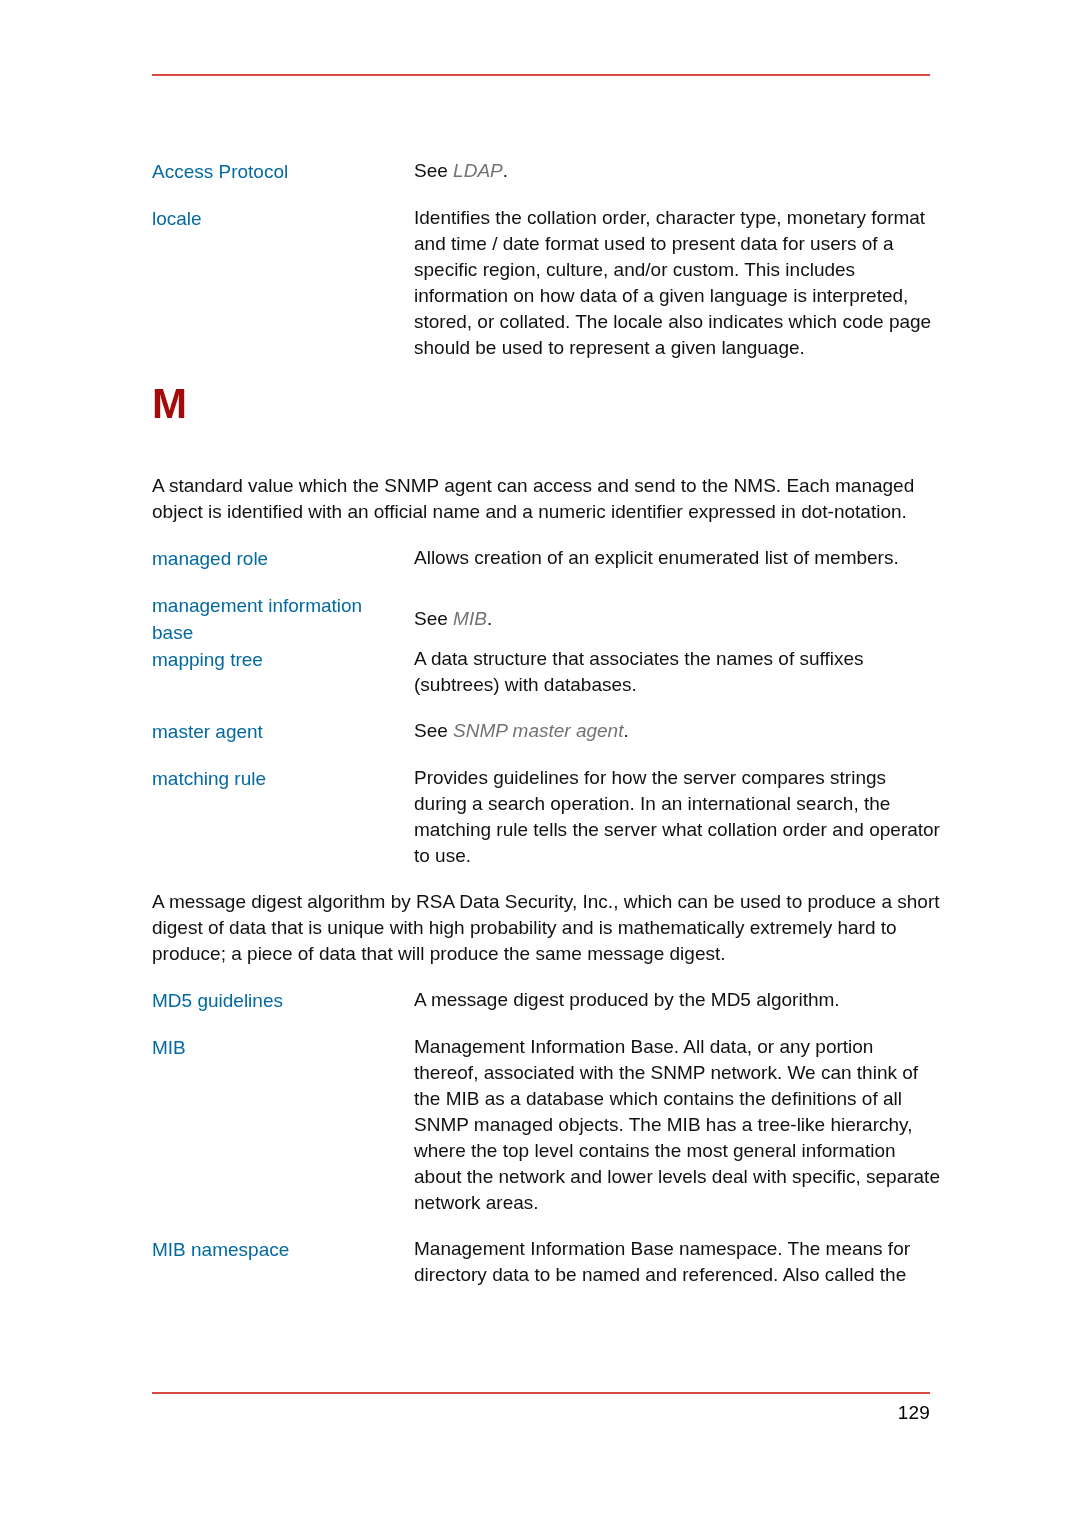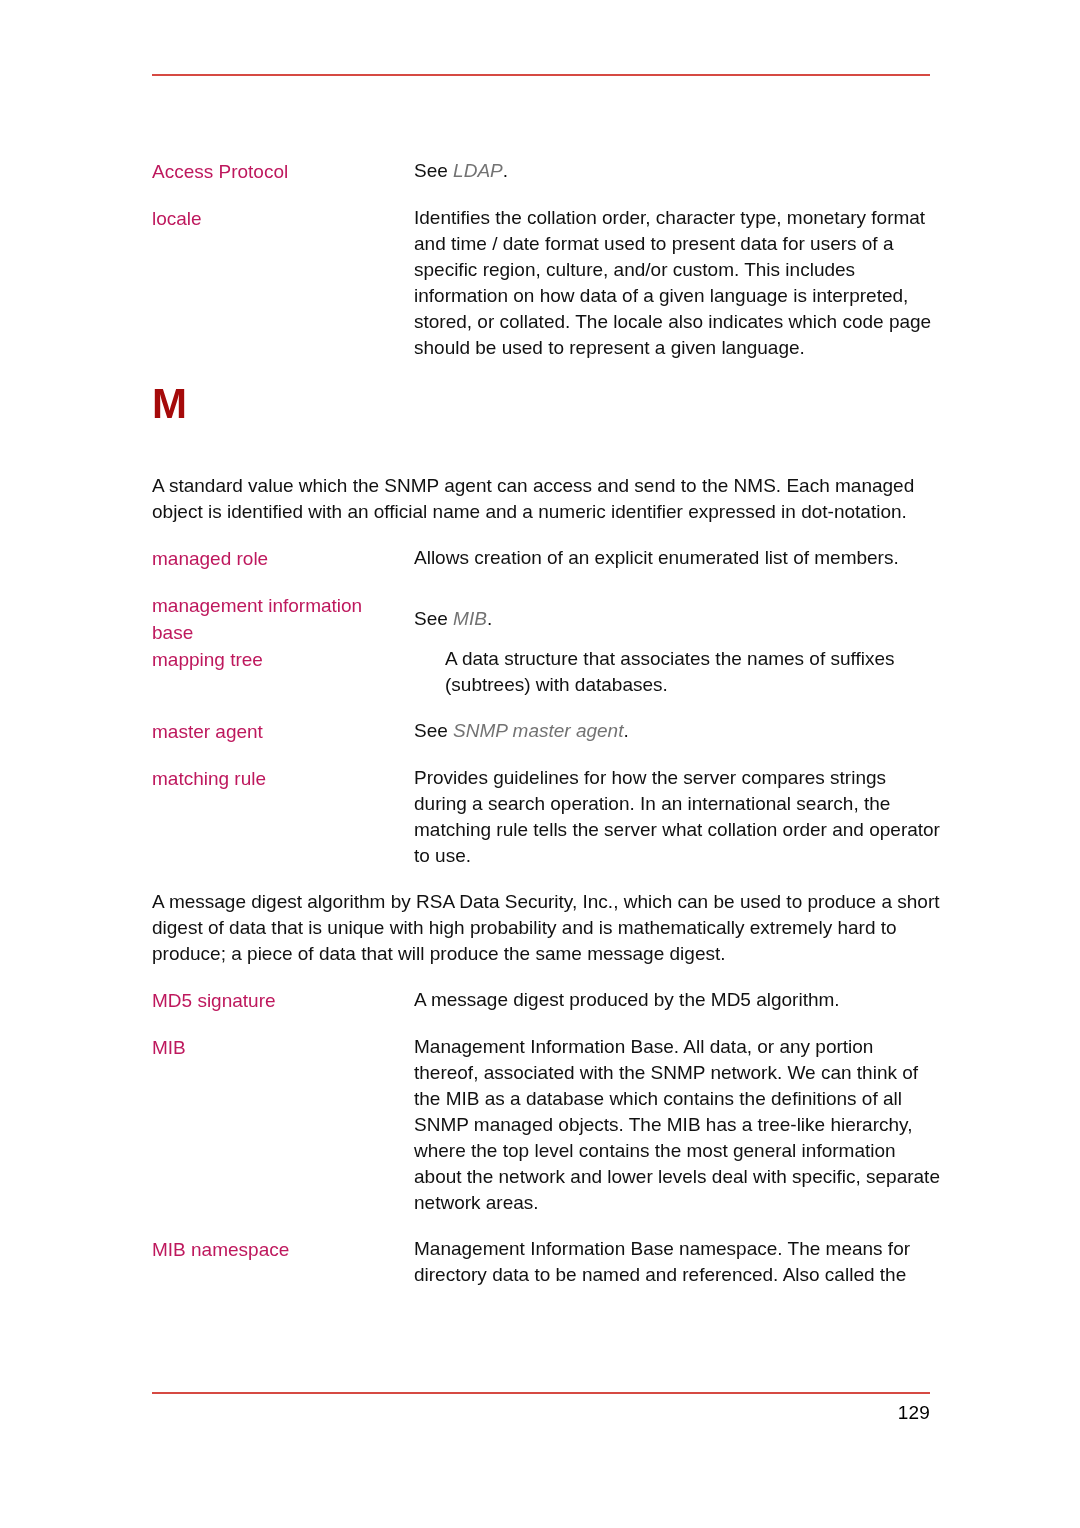--- a/index.html
+++ b/index.html
@@ -48,28 +48,28 @@
     top: 158px;
     width: 790px;
   }
 
   .entry {
     display: flex;
     align-items: flex-start;
     margin-bottom: 20px;
   }
   .entry.tight { margin-bottom: 0px; align-items: center; }
-  .entry.tight-top { margin-top: 0px; gap: 31px; }
+  .entry.tight-top { margin-top: 0px; }
 
   .term {
     width: 262px;
     flex: 0 0 262px;
     font-size: 19px;
     line-height: 27px;
-    color: #be185d;
+    color: #0369a1;
     padding-right: 8px;
     box-sizing: border-box;
   }
   .def {
     flex: 1 1 auto;
     font-size: 19px;
     line-height: 26px;
     color: #111111;
   }
   .def p {
@@ -157,21 +157,21 @@
     <div class="entry">
       <div class="term">matching rule</div>
       <div class="def">Provides guidelines for how the server compares strings during a search operation. In an international search, the matching rule tells the server what collation order and operator to use.</div>
     </div>
 
     <div class="entry">
       <div class="def">A message digest algorithm by RSA Data Security, Inc., which can be used to produce a short digest of data that is unique with high probability and is mathematically extremely hard to produce; a piece of data that will produce the same message digest.</div>
     </div>
 
     <div class="entry">
-      <div class="term">MD5 signature</div>
+      <div class="term">MD5 guidelines</div>
       <div class="def">A message digest produced by the MD5 algorithm.</div>
     </div>
 
     <div class="entry">
       <div class="term">MIB</div>
       <div class="def">Management Information Base. All data, or any portion thereof, associated with the SNMP network. We can think of the MIB as a database which contains the definitions of all SNMP managed objects. The MIB has a tree-like hierarchy, where the top level contains the most general information about the network and lower levels deal with specific, separate network areas.</div>
     </div>
 
     <div class="entry">
       <div class="term">MIB namespace</div>

